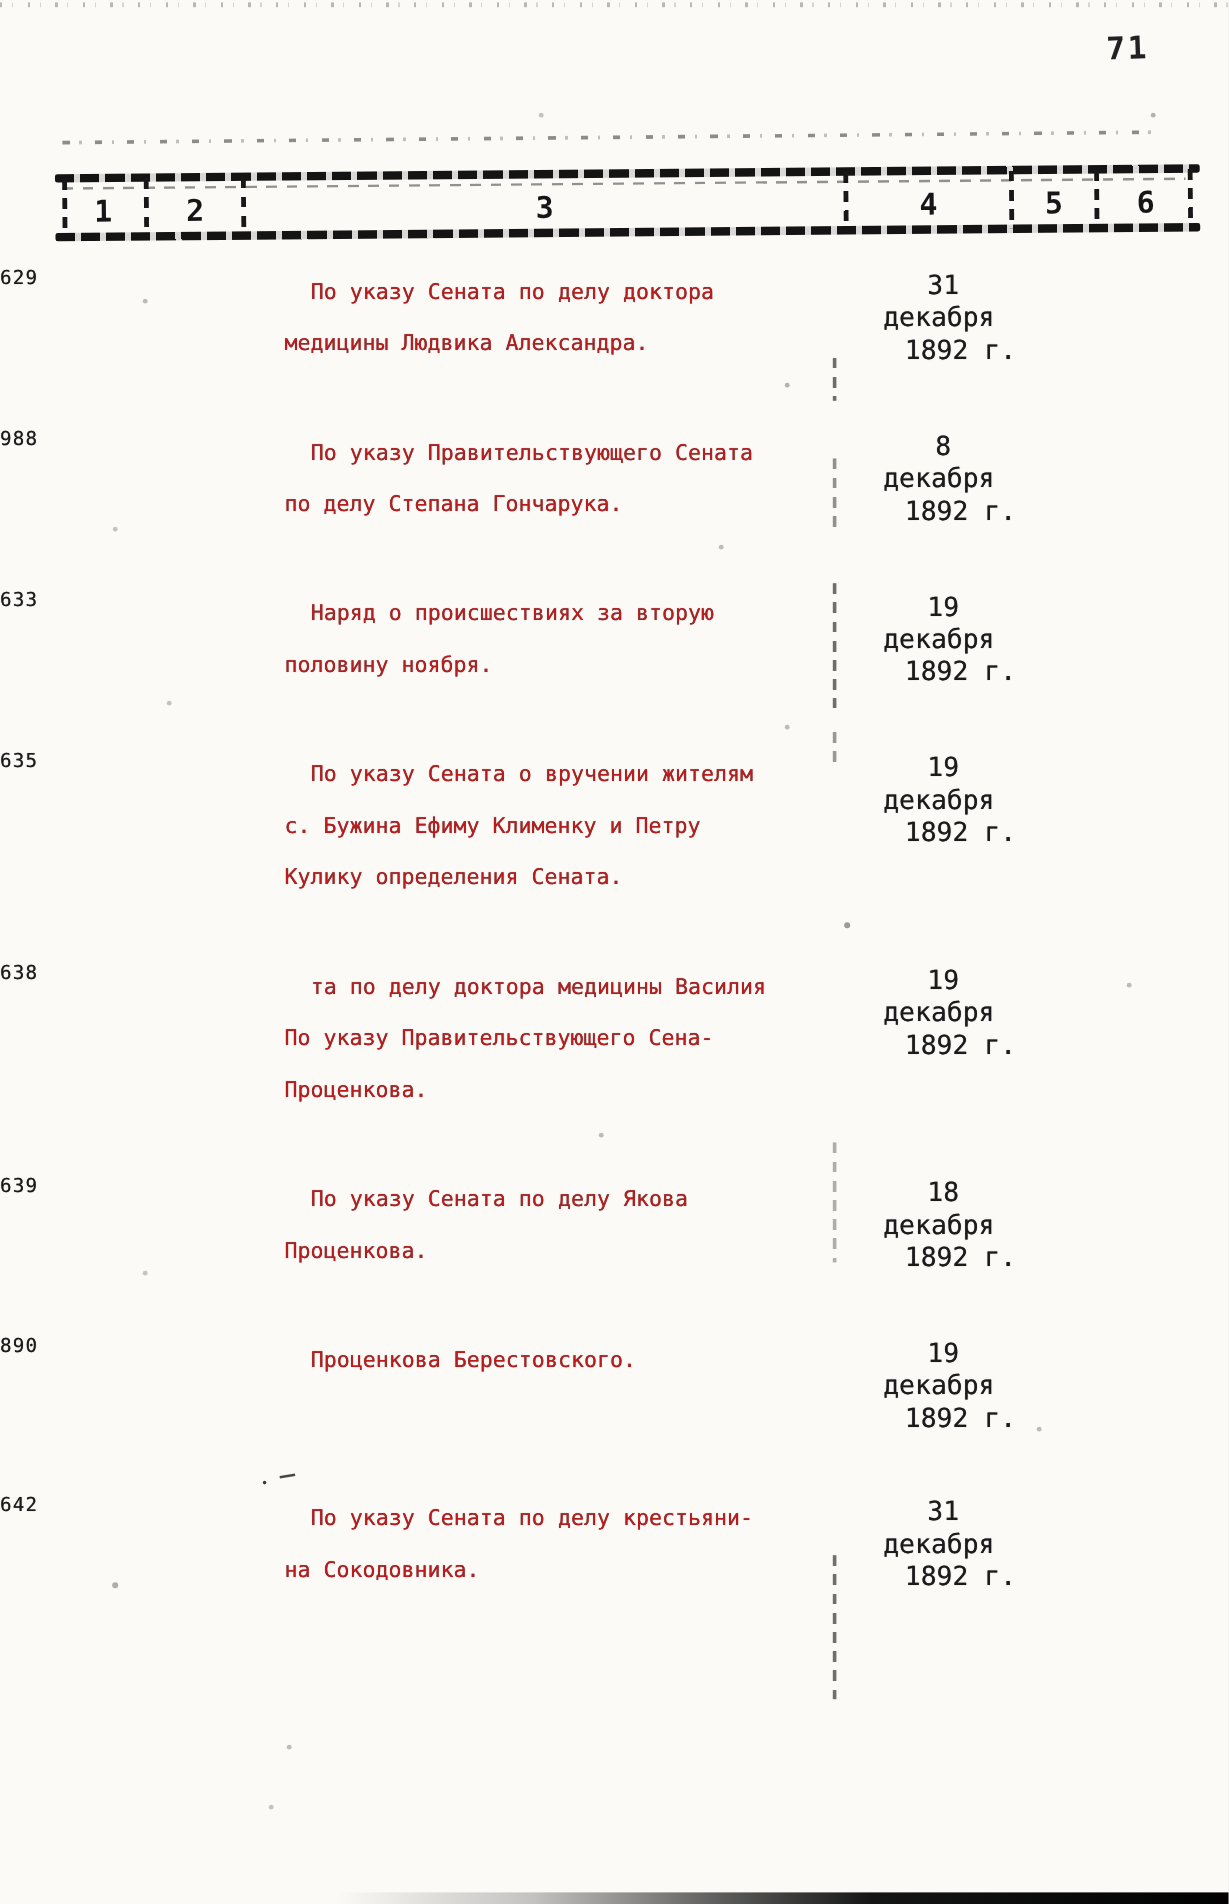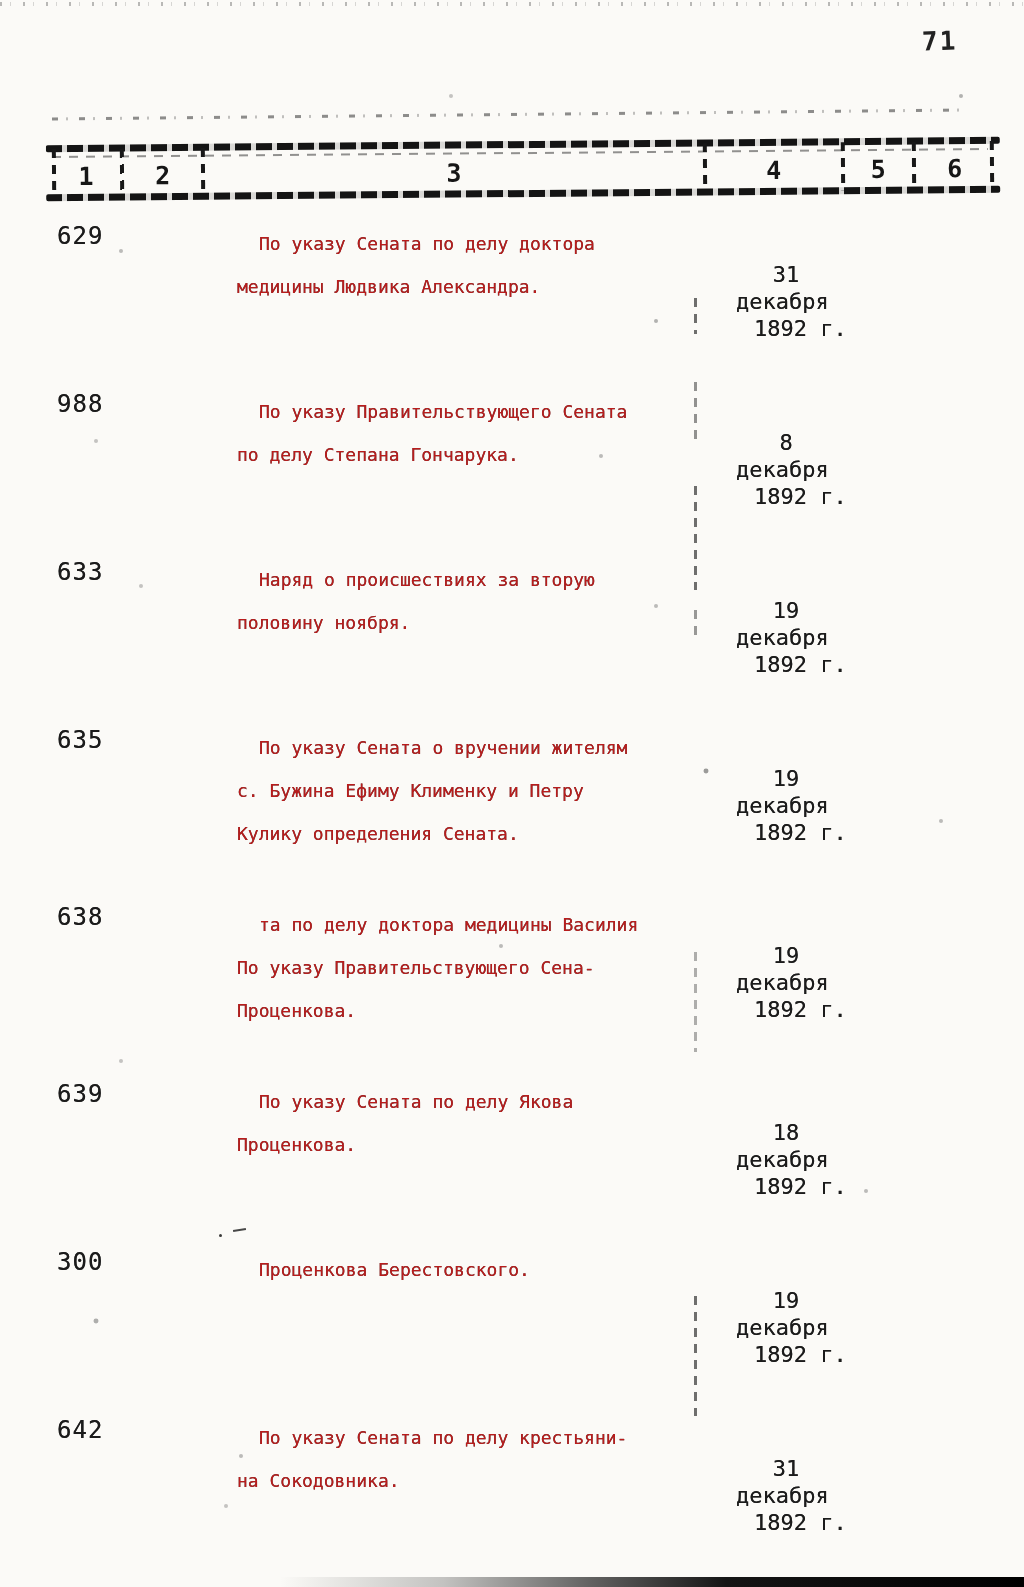--- a/index.html
+++ b/index.html
@@ -83,39 +83,38 @@
     background:repeating-linear-gradient(180deg, #181818 0 9px, transparent 9px 16px);
   }
   .vsep-left  { position:absolute; left:2px; top:4px; bottom:4px; width:4px;
     background:repeating-linear-gradient(180deg, #181818 0 9px, transparent 9px 16px); }
   .vsep-right { position:absolute; right:2px; top:4px; bottom:4px; width:4px;
     background:repeating-linear-gradient(180deg, #181818 0 9px, transparent 9px 16px); }
   
   .entries { position:absolute; top:222px; left:0; width:1024px; }
   .entry { display:flex; margin-bottom:48px; align-items:flex-start; }
   .col-no {
-    flex:0 0 213px; box-sizing:border-box; padding-left:57px;
-    font-size:24px; letter-spacing:1px; color:#1b1b1b;
+    flex:0 0 213px; box-sizing:border-box; 
+    font-size:16px; letter-spacing:1px; color:#1b1b1b;
     text-shadow:0 0 .6px rgba(25,25,25,.8);
   }
   .col-title {
     flex:0 0 487px; box-sizing:border-box;
     font-size:18px; line-height:43px; color:#b91c1c;
     text-shadow:0 0 .6px rgba(25,25,25,.8);
     white-space:nowrap;
     margin-left:24px;
   }
   .title-line:first-child { padding-left:22px; }
   .title-line:empty { display:none; }
   .col-date {
     flex:0 0 170px; box-sizing:border-box; padding-top:3px;
     font-size:22px; line-height:27px; color:#1b1b1b;
     text-shadow:0 0 .6px rgba(25,25,25,.8);
     white-space:nowrap;
-    margin-top:36px;
   }
   .date-day   { width:124px; text-align:center; }
   .date-month { padding-left:12px; }
   .date-year  { padding-left:30px; }
 </style>
 </head>
 <body>
 
 <div class="page">
 
@@ -224,21 +223,21 @@
 
       </div>
       <div class="col-date">
         <div class="date-day">18</div>
         <div class="date-month">декабря</div>
         <div class="date-year">1892 г.</div>
       </div>
     </div>
 
     <div class="entry">
-      <div class="col-no">300</div>
+      <div class="col-no">890</div>
       <div class="col-title">
         <div class="title-line">Проценкова Берестовского.</div>
 
       </div>
       <div class="col-date">
         <div class="date-day">19</div>
         <div class="date-month">декабря</div>
         <div class="date-year">1892 г.</div>
       </div>
     </div>

